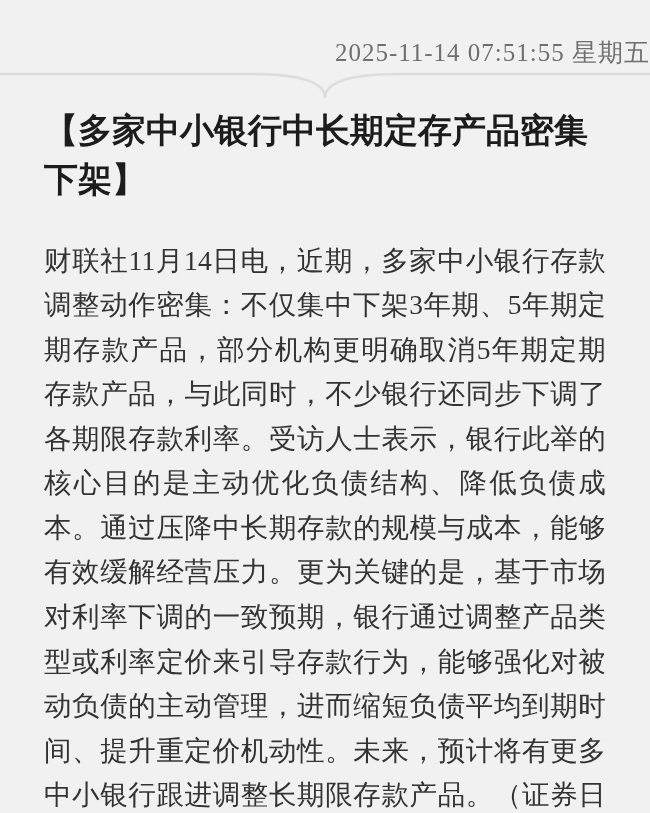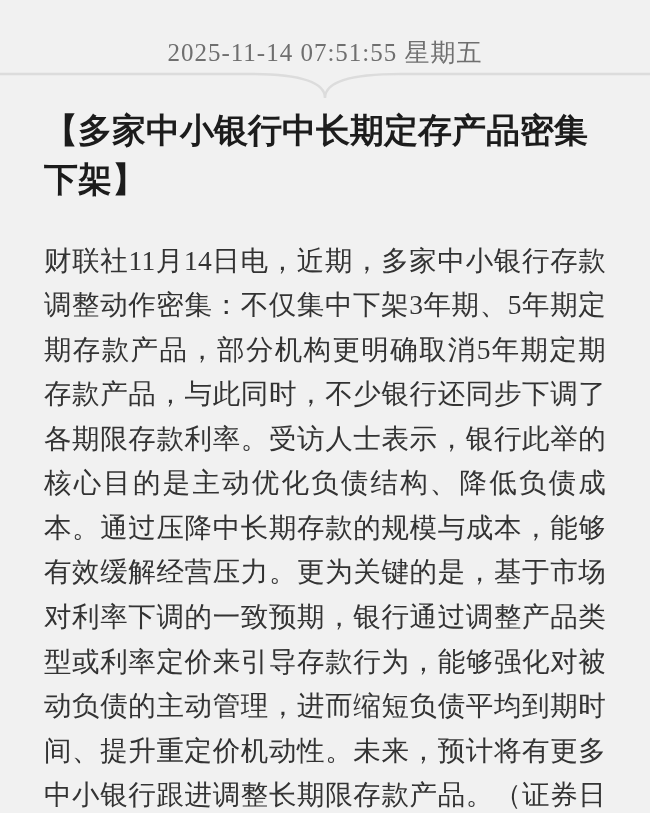--- a/index.html
+++ b/index.html
@@ -18,21 +18,21 @@
     width: 650px;
     height: 813px;
     background: #f1f1f1;
     box-sizing: border-box;
   }
   .timestamp-row {
     position: relative;
     height: 92px;
     display: flex;
     align-items: flex-start;
-    justify-content: center;
+    justify-content: flex-end;
     padding-top: 36px;
     box-sizing: border-box;
   }
   .timestamp {
     font-family: "Liberation Serif", serif;
     font-size: 25px;
     color: #6f6f6f;
     letter-spacing: 1px;
     white-space: nowrap;
   }

